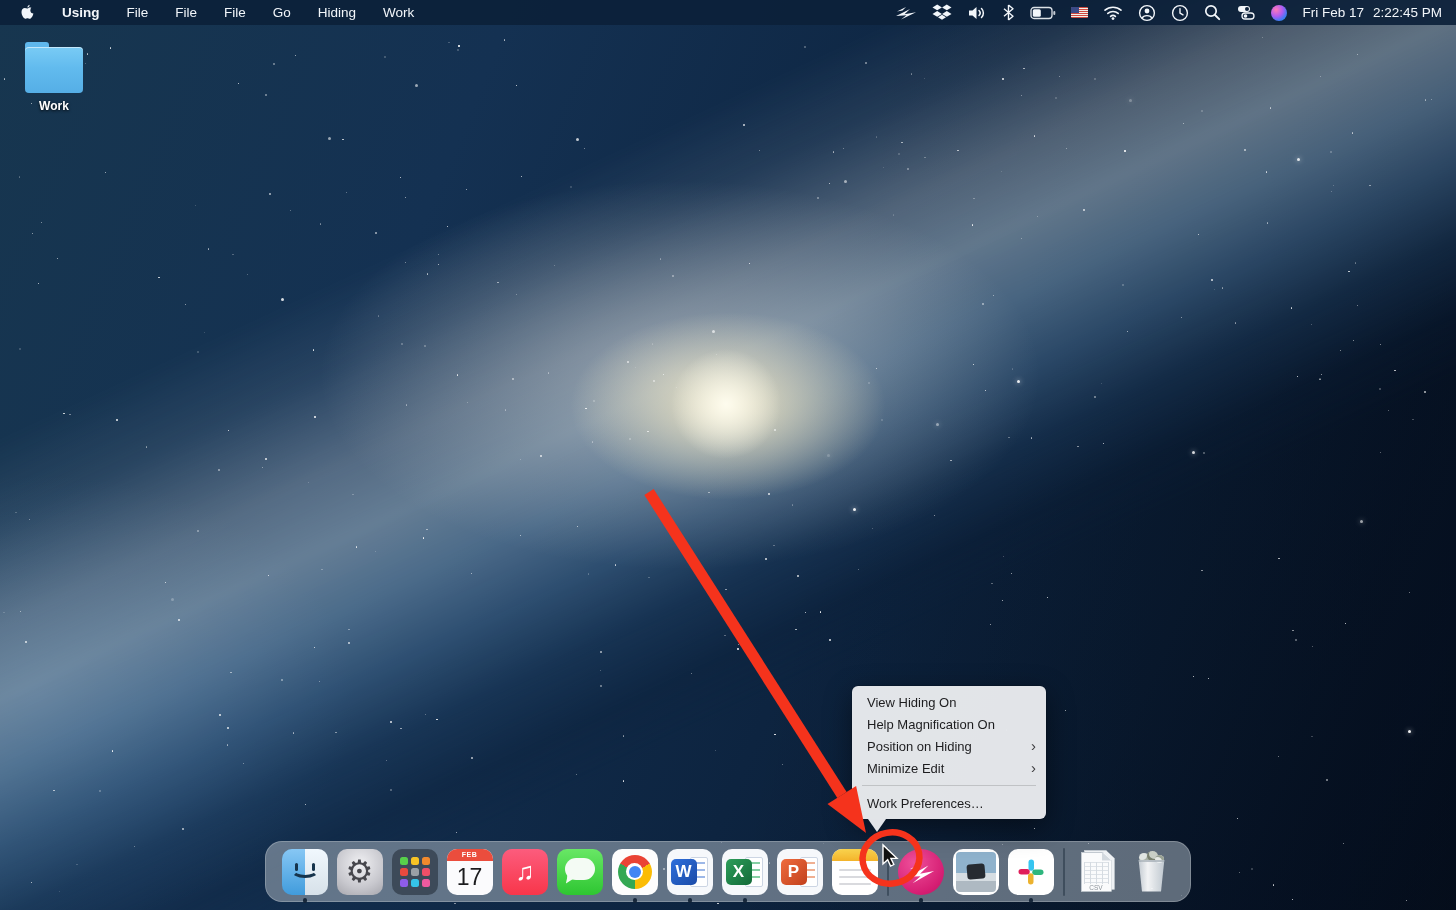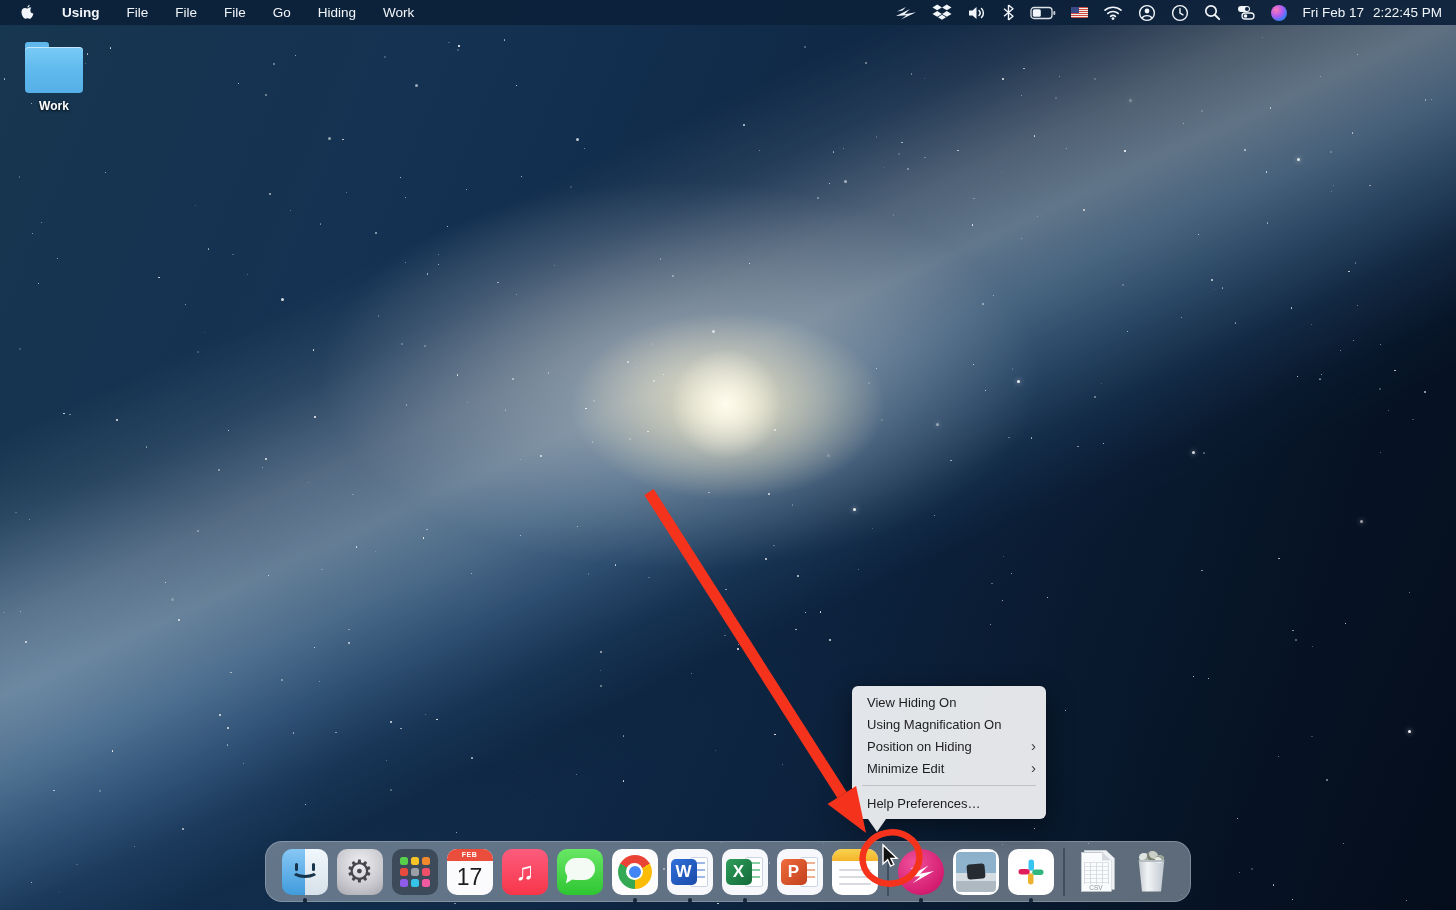--- a/index.html
+++ b/index.html
@@ -613,33 +613,33 @@
         <div class="folder-body"></div>
     </div>
     <div class="folder-label">Work</div>
   </div>
 
   <div class="dock-menu">
     <div class="dm-row">
       <span class="dm-label">View Hiding On</span>
     </div>
     <div class="dm-row">
-      <span class="dm-label">Using Magnification On</span>
+      <span class="dm-label">Help Magnification On</span>
     </div>
     <div class="dm-row">
       <span class="dm-label">Position on Hiding</span>
       <span class="dm-chevron">›</span>
     </div>
     <div class="dm-row">
       <span class="dm-label">Minimize Edit</span>
       <span class="dm-chevron">›</span>
     </div>
     <div class="dm-sep"></div>
     <div class="dm-row">
-      <span class="dm-label">Help Preferences…</span>
+      <span class="dm-label">Work Preferences…</span>
     </div>
     <div class="dm-tail"></div>
   </div>
 
   <div class="dock">
     <div class="dock-item">
       <div class="tile icon-finder">
         <div class="f-eye l"></div>
           <div class="f-eye r"></div>
           <div class="f-smile"></div>

